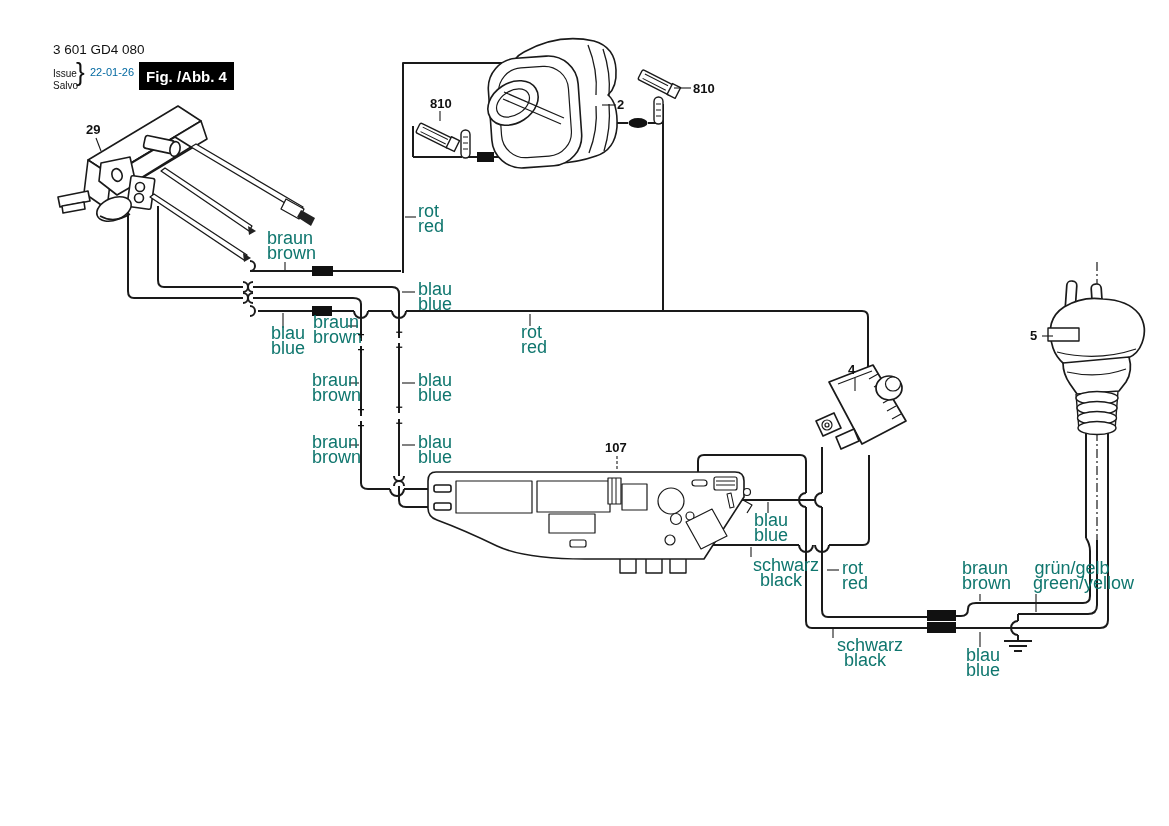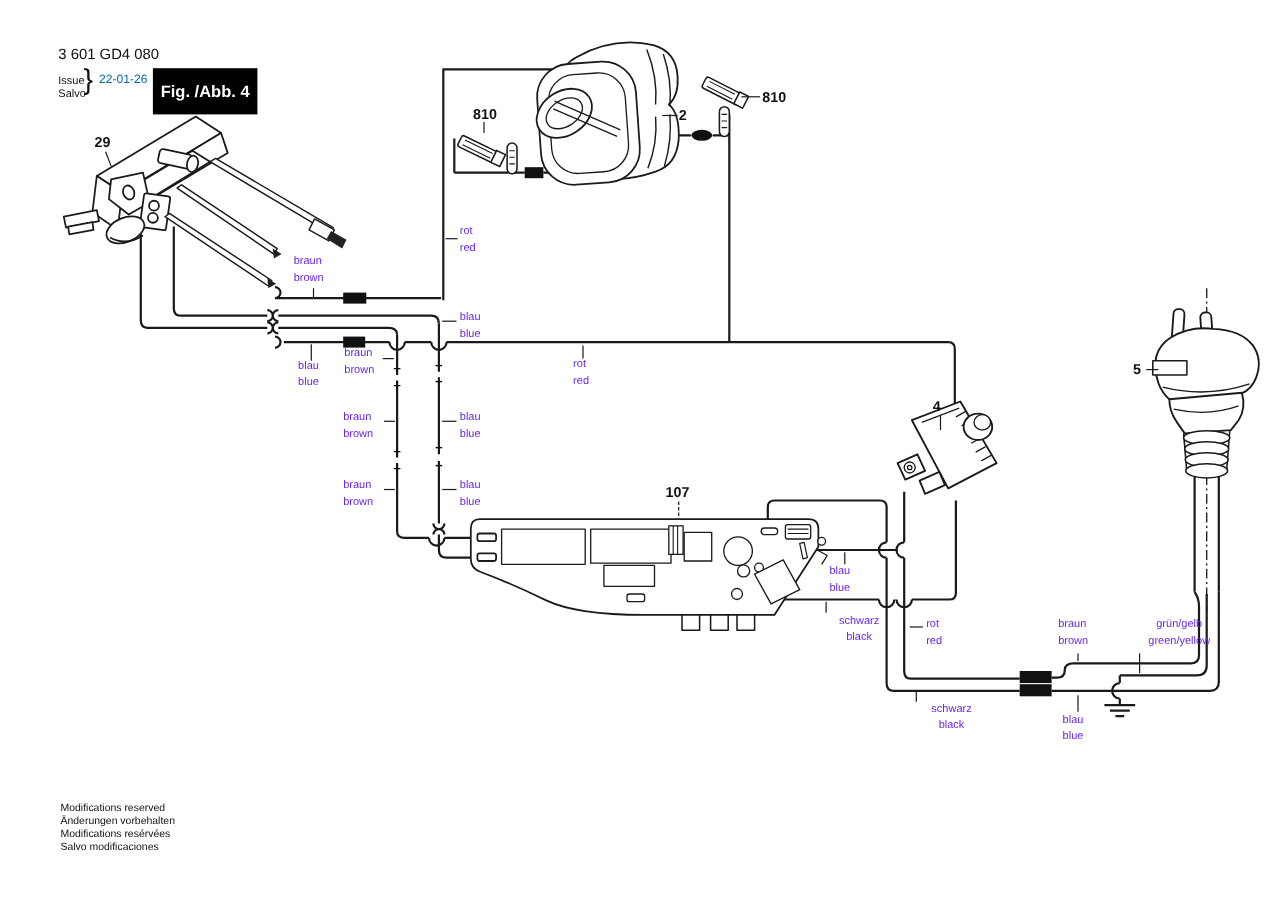--- a/index.html
+++ b/index.html
@@ -1,27 +1,27 @@
 <!DOCTYPE html>
 <html><head>
 <meta charset="utf-8">
 <style>
   html,body{margin:0;padding:0;background:#fff;}
   .stage{position:relative;width:1169px;height:826px;background:#fff;overflow:hidden;
          font-family:"Liberation Sans", sans-serif;color:#111;text-decoration:underline;}
   svg.diagram{position:absolute;left:0;top:0;}
-  .wl{position:absolute;font-size:10px;line-height:14.5px;color:#6d28d9;white-space:nowrap;}
+  .wl{position:absolute;font-size:18px;line-height:14.5px;color:#0f766e;white-space:nowrap;}
   .wl.center{text-align:center;margin-left:31px;}
   .pl{position:absolute;font-size:13px;font-weight:bold;color:#111;}
   .pm{position:absolute;font-size:12px;font-weight:bold;color:#111;transform:translate(-50%,-55%);}
   .hdr-num{position:absolute;left:53px;top:42px;font-size:13.5px;color:#111;}
   .hdr-issue{position:absolute;left:53px;top:68px;font-size:10px;line-height:11.5px;color:#111;}
   .hdr-brace{position:absolute;left:76px;top:57px;font-size:26px;font-weight:300;color:#111;}
   .hdr-date{position:absolute;left:90px;top:66px;font-size:11px;color:#0369a1;}
-  .figbox{position:absolute;left:139px;top:62px;width:95px;height:42px;background:#000;color:#fff;
+  .figbox{position:absolute;left:139px;top:62px;width:95px;height:28px;background:#000;color:#fff;
           display:flex;align-items:center;justify-content:center;font-size:15px;font-weight:bold;}
   .footer{position:absolute;left:55px;top:729px;font-size:9.5px;line-height:12px;color:#111;}
 </style>
 </head>
 <body>
 
 <div class="stage">
 
   <svg class="diagram" width="1169" height="826" viewBox="0 0 1169 826">
     <g fill="none" stroke="#1a1a1a" stroke-width="2" stroke-linejoin="round" stroke-linecap="butt">
@@ -327,20 +327,14 @@
 
   <div class="pm" style="left:361px;top:336px;">+</div>
   <div class="pm" style="left:361px;top:351px;">+</div>
   <div class="pm" style="left:361px;top:411px;">+</div>
   <div class="pm" style="left:361px;top:427px;">+</div>
   <div class="pm" style="left:399px;top:333px;">−</div>
   <div class="pm" style="left:399px;top:348px;">−</div>
   <div class="pm" style="left:399px;top:408px;">−</div>
   <div class="pm" style="left:399px;top:424px;">−</div>
 
-  <div class="footer">
-    <div>Modifications reserved</div>
-    <div>Änderungen vorbehalten</div>
-    <div>Modifications resérvées</div>
-    <div>Salvo modificaciones</div>
-  </div>
 
 </div>
 
 </body></html>

